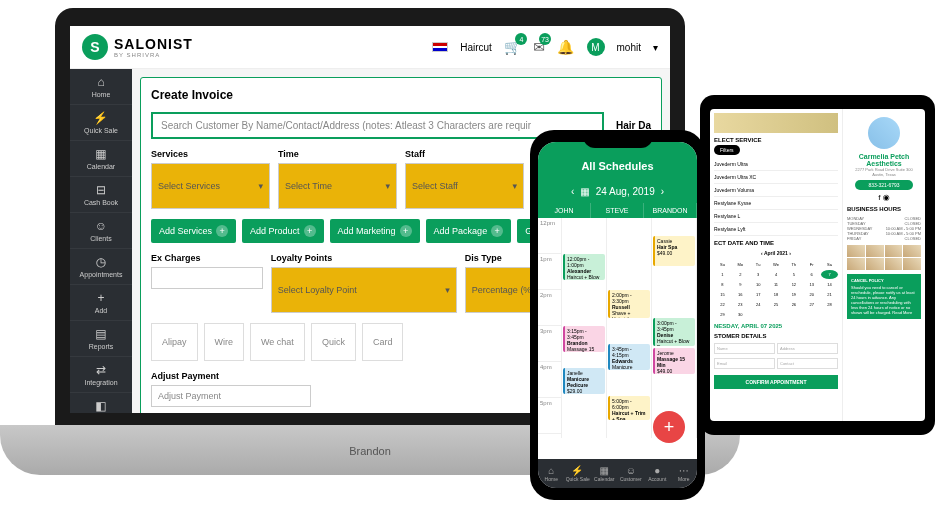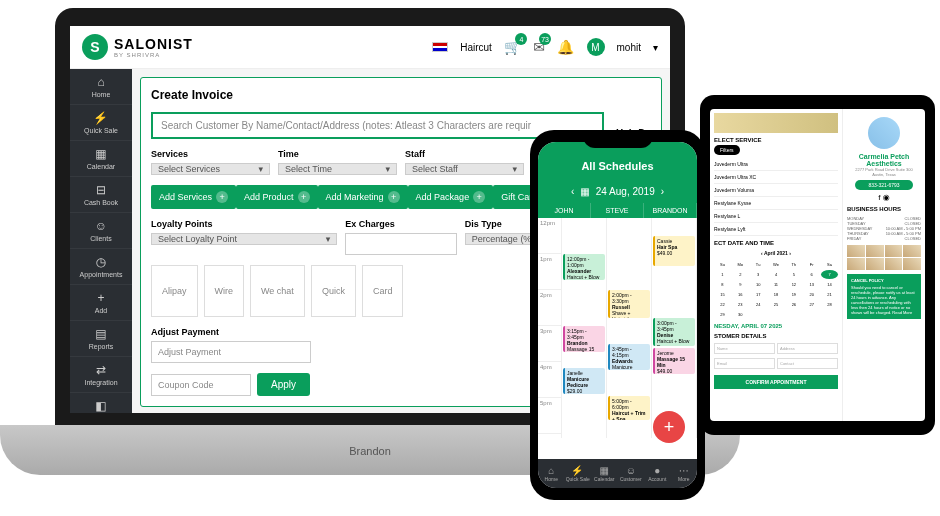--- a/index.html
+++ b/index.html
@@ -26,34 +26,34 @@
 
 .app-body{display:flex;height:calc(100% - 42px)}
 .sidebar{width:62px;background:#2a2e33;display:flex;flex-direction:column}
 .sb-item{display:flex;flex-direction:column;align-items:center;padding:6px 2px;color:#ccc;font-size:7px;cursor:pointer;border-bottom:1px solid #35393e}
 .sb-icon{font-size:12px;margin-bottom:2px}
 
 
 .main{flex:1;background:#f5f5f5;padding:8px;overflow:hidden}
 .card{background:#fff;border:1px solid #0a9e5c;border-radius:3px;padding:10px}
 .card-title{font-size:12px;font-weight:bold;margin-bottom:10px}
-.search-row{display:flex;gap:12px;align-items:flex-end;margin-bottom:10px}
+.search-row{display:flex;gap:12px;align-items:center;margin-bottom:10px}
 .search-input{flex:1;border:2px solid #0a9e5c;padding:6px 8px;font-size:10px;color:#888}
 .bill-label{font-size:10px;font-weight:bold}
 .form-row{display:flex;gap:8px;margin-bottom:10px}
 .form-col{flex:1}
 .form-label{font-size:9px;font-weight:bold;margin-bottom:4px;display:block}
-.select{width:100%;border:1px solid #ccc;padding:0 6px;font-size:9px;color:#555;background:#e5e5e5;position:relative}
+.select{width:100%;border:1px solid #ccc;padding:17px 6px;font-size:9px;color:#555;background:#eab308;position:relative}
 .select::after{content:"▾";position:absolute;right:6px}
-.btn-row{display:flex;gap:0;margin-bottom:10px}
+.btn-row{display:flex;gap:6px;margin-bottom:10px}
 .btn-green{background:#0a9e5c;color:#fff;border:none;padding:6px 8px;font-size:9px;border-radius:2px;display:flex;align-items:center;gap:4px}
 .btn-plus{background:rgba(255,255,255,.3);border-radius:50%;width:12px;height:12px;display:flex;align-items:center;justify-content:center;font-size:9px}
 .input{border:1px solid #ccc;padding:5px 6px;font-size:9px;color:#888;background:#fff}
 .pay-row{display:flex;gap:6px;margin-bottom:10px}
-.pay-btn{border:1px solid #ddd;padding:20px 10px;font-size:9px;color:#888;background:#fff}
+.pay-btn{border:1px solid #ddd;padding:13px 10px;font-size:9px;color:#888;background:#fff}
 .coupon-row{display:flex;gap:6px;align-items:center}
 .apply-btn{background:#0a9e5c;color:#fff;border:none;padding:6px 14px;font-size:10px;border-radius:3px}
 
 
 .phone{position:absolute;left:530px;top:130px;width:175px;height:370px;background:#000;border-radius:24px;padding:12px 8px;z-index:3}
 .phone-notch{position:absolute;left:50%;top:0;transform:translateX(-50%);width:70px;height:18px;background:#000;border-radius:0 0 12px 12px;z-index:4}
 .phone-screen{width:100%;height:100%;background:#fff;border-radius:18px;overflow:hidden;position:relative}
 .ph-header{background:#0a9e5c;color:#fff;text-align:center;padding:18px 0 8px;font-size:11px;font-weight:bold}
 .ph-date{background:#0a9e5c;color:#fff;display:flex;align-items:center;justify-content:center;gap:6px;padding:6px 0;font-size:10px}
 .ph-cols{display:flex;background:#0a9e5c;color:#fff;font-size:7px}
@@ -208,27 +208,27 @@
               </button>
             <button class="btn-green">
                 <span>Add Package</span>
                 <span class="btn-plus">+</span>
               </button>
             <button class="btn-green">
                 <span>Gift Car</span>
               </button>
           </div>
           <div class="form-row">
-            <div class="form-col">
-                <span class="form-label">Loyalty Points</span>
-                <div class="select">Select Loyalty Point</div>
-              </div>
             <div class="form-col" style="flex:0.6">
                 <span class="form-label">Ex Charges</span>
                 <div class="input">&nbsp;</div>
+              </div>
+            <div class="form-col">
+                <span class="form-label">Loyalty Points</span>
+                <div class="select">Select Loyalty Point</div>
               </div>
             <div class="form-col">
                 <span class="form-label">Dis Type</span>
                 <div class="select">Percentage (%)</div>
               </div>
           </div>
           <div class="pay-row" id="pay-row">
               <div class="pay-btn">Alipay</div>
               <div class="pay-btn">Wire</div>
               <div class="pay-btn">We chat</div>

